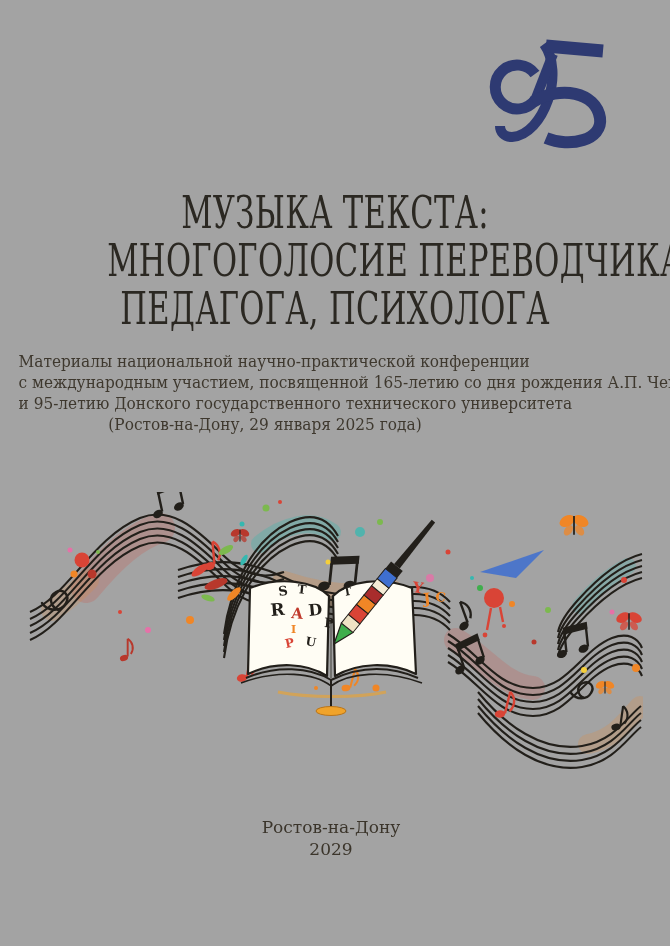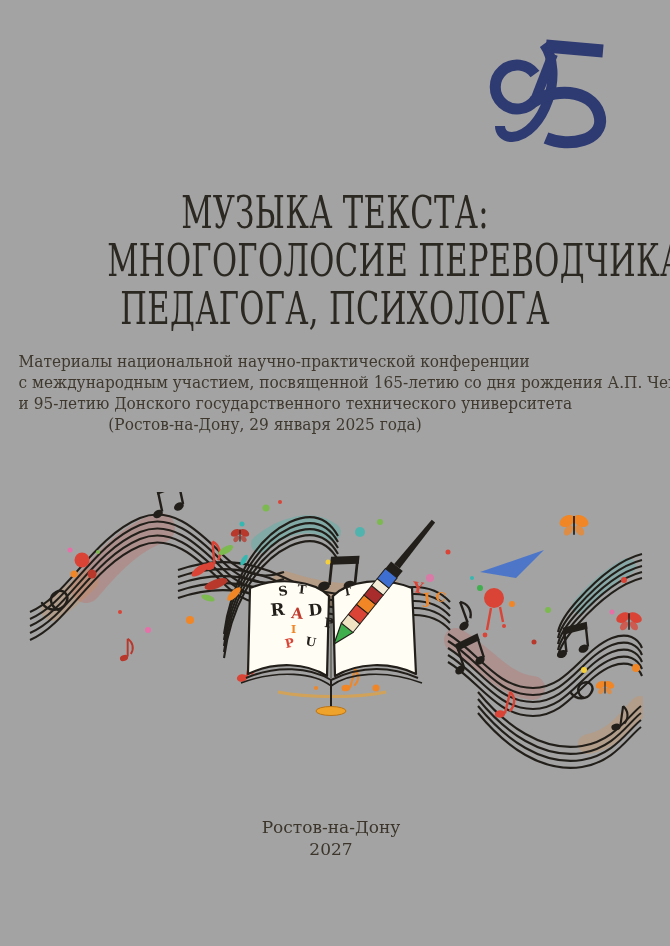--- a/index.html
+++ b/index.html
@@ -225,16 +225,16 @@
       <circle cx="466" cy="106" r="10" fill="#d94436"></circle>
       <path d="M 463,116 L 459,138 M 472,115 L 475,130" stroke="#d94436" stroke-width="2.4" fill="none"></path>
       <circle cx="457" cy="143" r="2.4" fill="#d94436"></circle>
       <circle cx="476" cy="134" r="2" fill="#d94436"></circle>
       <circle cx="484" cy="112" r="3" fill="#f08626"></circle>
     </g>
   </svg>
 
   <div class="imprint">
     <div>Ростов-на-Дону</div>
-    <div>2027</div>
+    <div>2029</div>
   </div>
 
 </div>
 
 </body></html>

